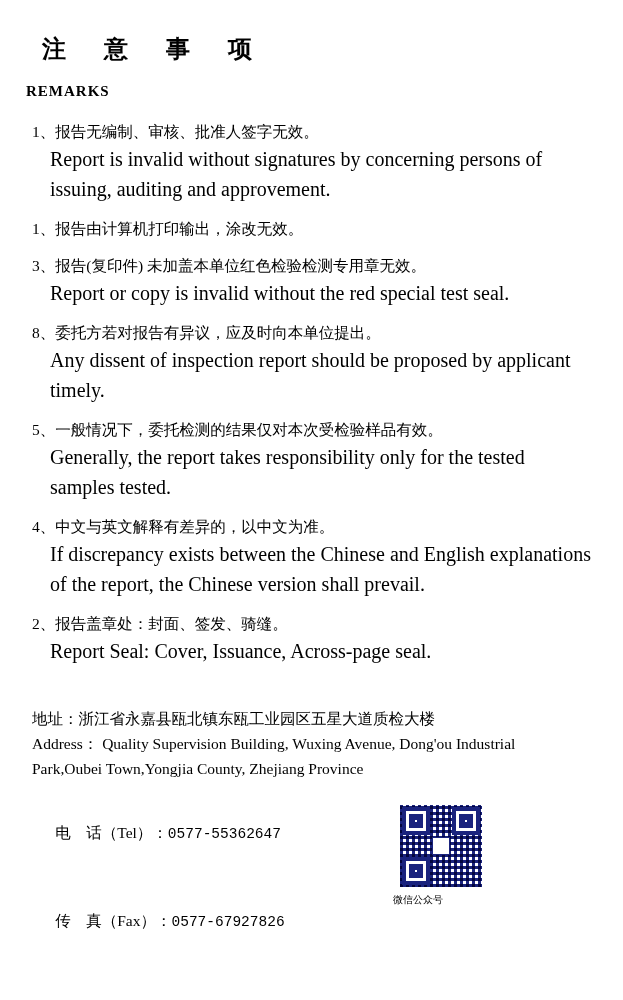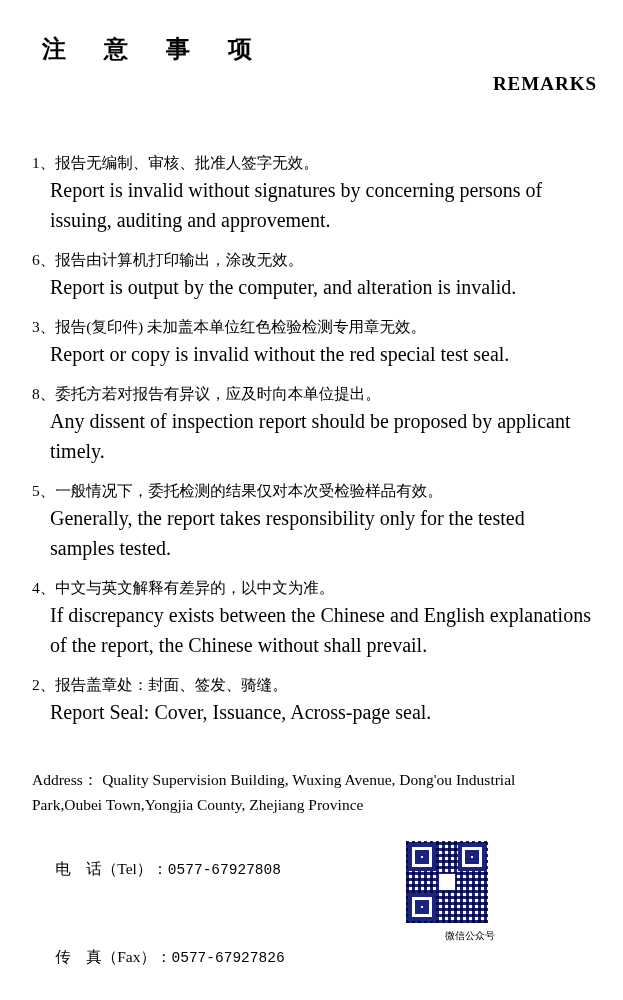--- a/index.html
+++ b/index.html
@@ -24,28 +24,28 @@
   }
   .title-cn {
     font-size: 24px;
     font-weight: bold;
     letter-spacing: 16px;
     margin-top: 33px;
     padding-left: 16px;
     font-family: "Liberation Serif", "DejaVu Serif", serif;
   }
   .title-en {
-    text-align: right;
-    font-size: 19px;
+    text-align: left;
+    font-size: 15px;
     font-weight: bold;
-    margin-top: 8px;
+    margin-top: 18px;
     letter-spacing: 1px;
   }
   .remarks-list {
-    margin-top: 56px;
+    margin-top: 20px;
     padding: 0 4px 0 6px;
   }
   .remark-item {
     margin-bottom: 13px;
   }
   .remark-cn {
     font-size: 15.5px;
     line-height: 1.55;
     font-family: "Liberation Serif", "DejaVu Serif", serif;
   }
@@ -69,24 +69,24 @@
     position: relative;
   }
   .contact-row {
     font-size: 15.5px;
     line-height: 1.5;
     margin-bottom: 17px;
     white-space: pre;
   }
   .qr-wrap {
     position: absolute;
-    right: 102px;
+    right: 108px;
     top: 6px;
     width: 96px;
-    text-align: right;
+    text-align: left;
   }
   .qr-box {
     width: 82px;
     height: 82px;
     margin: 0 auto;
     background:
       repeating-linear-gradient(90deg, #1a237e 0 3px, #ffffff 3px 6px),
       repeating-linear-gradient(0deg, #1a237e 0 3px, #ffffff 3px 6px);
     background-blend-mode: multiply;
     position: relative;
@@ -138,60 +138,60 @@
   <div class="title-en">REMARKS</div>
 
   <div class="remarks-list">
 
     <div class="remark-item">
       <div class="remark-cn">1、报告无编制、审核、批准人签字无效。</div>
       <div class="remark-en">Report is invalid without signatures by concerning persons of issuing, auditing and approvement.</div>
     </div>
 
     <div class="remark-item">
-      <div class="remark-cn">6、报告由计算机打印输出，涂改无效。</div>
-      <div class="remark-en">Report is output by the computer, and alteration is invalid.</div>
+      <div class="remark-cn">1、报告由计算机打印输出，涂改无效。</div>
     </div>
 
     <div class="remark-item">
       <div class="remark-cn">3、报告(复印件) 未加盖本单位红色检验检测专用章无效。</div>
       <div class="remark-en">Report or copy is invalid without the red special test seal.</div>
     </div>
 
     <div class="remark-item">
       <div class="remark-cn">8、委托方若对报告有异议，应及时向本单位提出。</div>
       <div class="remark-en">Any dissent of inspection report should be proposed by applicant timely.</div>
     </div>
 
     <div class="remark-item">
       <div class="remark-cn">5、一般情况下，委托检测的结果仅对本次受检验样品有效。</div>
       <div class="remark-en">Generally, the report takes responsibility only for the tested samples tested.</div>
     </div>
 
     <div class="remark-item">
       <div class="remark-cn">4、中文与英文解释有差异的，以中文为准。</div>
-      <div class="remark-en">If discrepancy exists between the Chinese and English explanations of the report, the Chinese without shall prevail.</div>
+      <div class="remark-en">If discrepancy exists between the Chinese and English explanations of the report, the Chinese version shall prevail.</div>
     </div>
 
     <div class="remark-item">
       <div class="remark-cn">2、报告盖章处：封面、签发、骑缝。</div>
       <div class="remark-en">Report Seal: Cover, Issuance, Across-page seal.</div>
     </div>
 
   </div>
 
   <div class="address-block">
+    <div class="addr-line">地址：浙江省永嘉县瓯北镇东瓯工业园区五星大道质检大楼</div>
     <div class="addr-line">Address： Quality Supervision Building, Wuxing Avenue, Dong'ou Industrial</div>
     <div class="addr-line">Park,Oubei Town,Yongjia County, Zhejiang Province</div>
   </div>
 
   <div class="contact-block">
 
     <div class="contact-row">
-      <span>电    话（Tel）：</span><span class="mono">0577-67927808</span>
+      <span>电    话（Tel）：</span><span class="mono">0577-55362647</span>
     </div>
 
     <div class="contact-row">
       <span>传    真（Fax）：</span><span class="mono">0577-67927826</span>
     </div>
 
 
     <div class="contact-row">
       
     </div>

